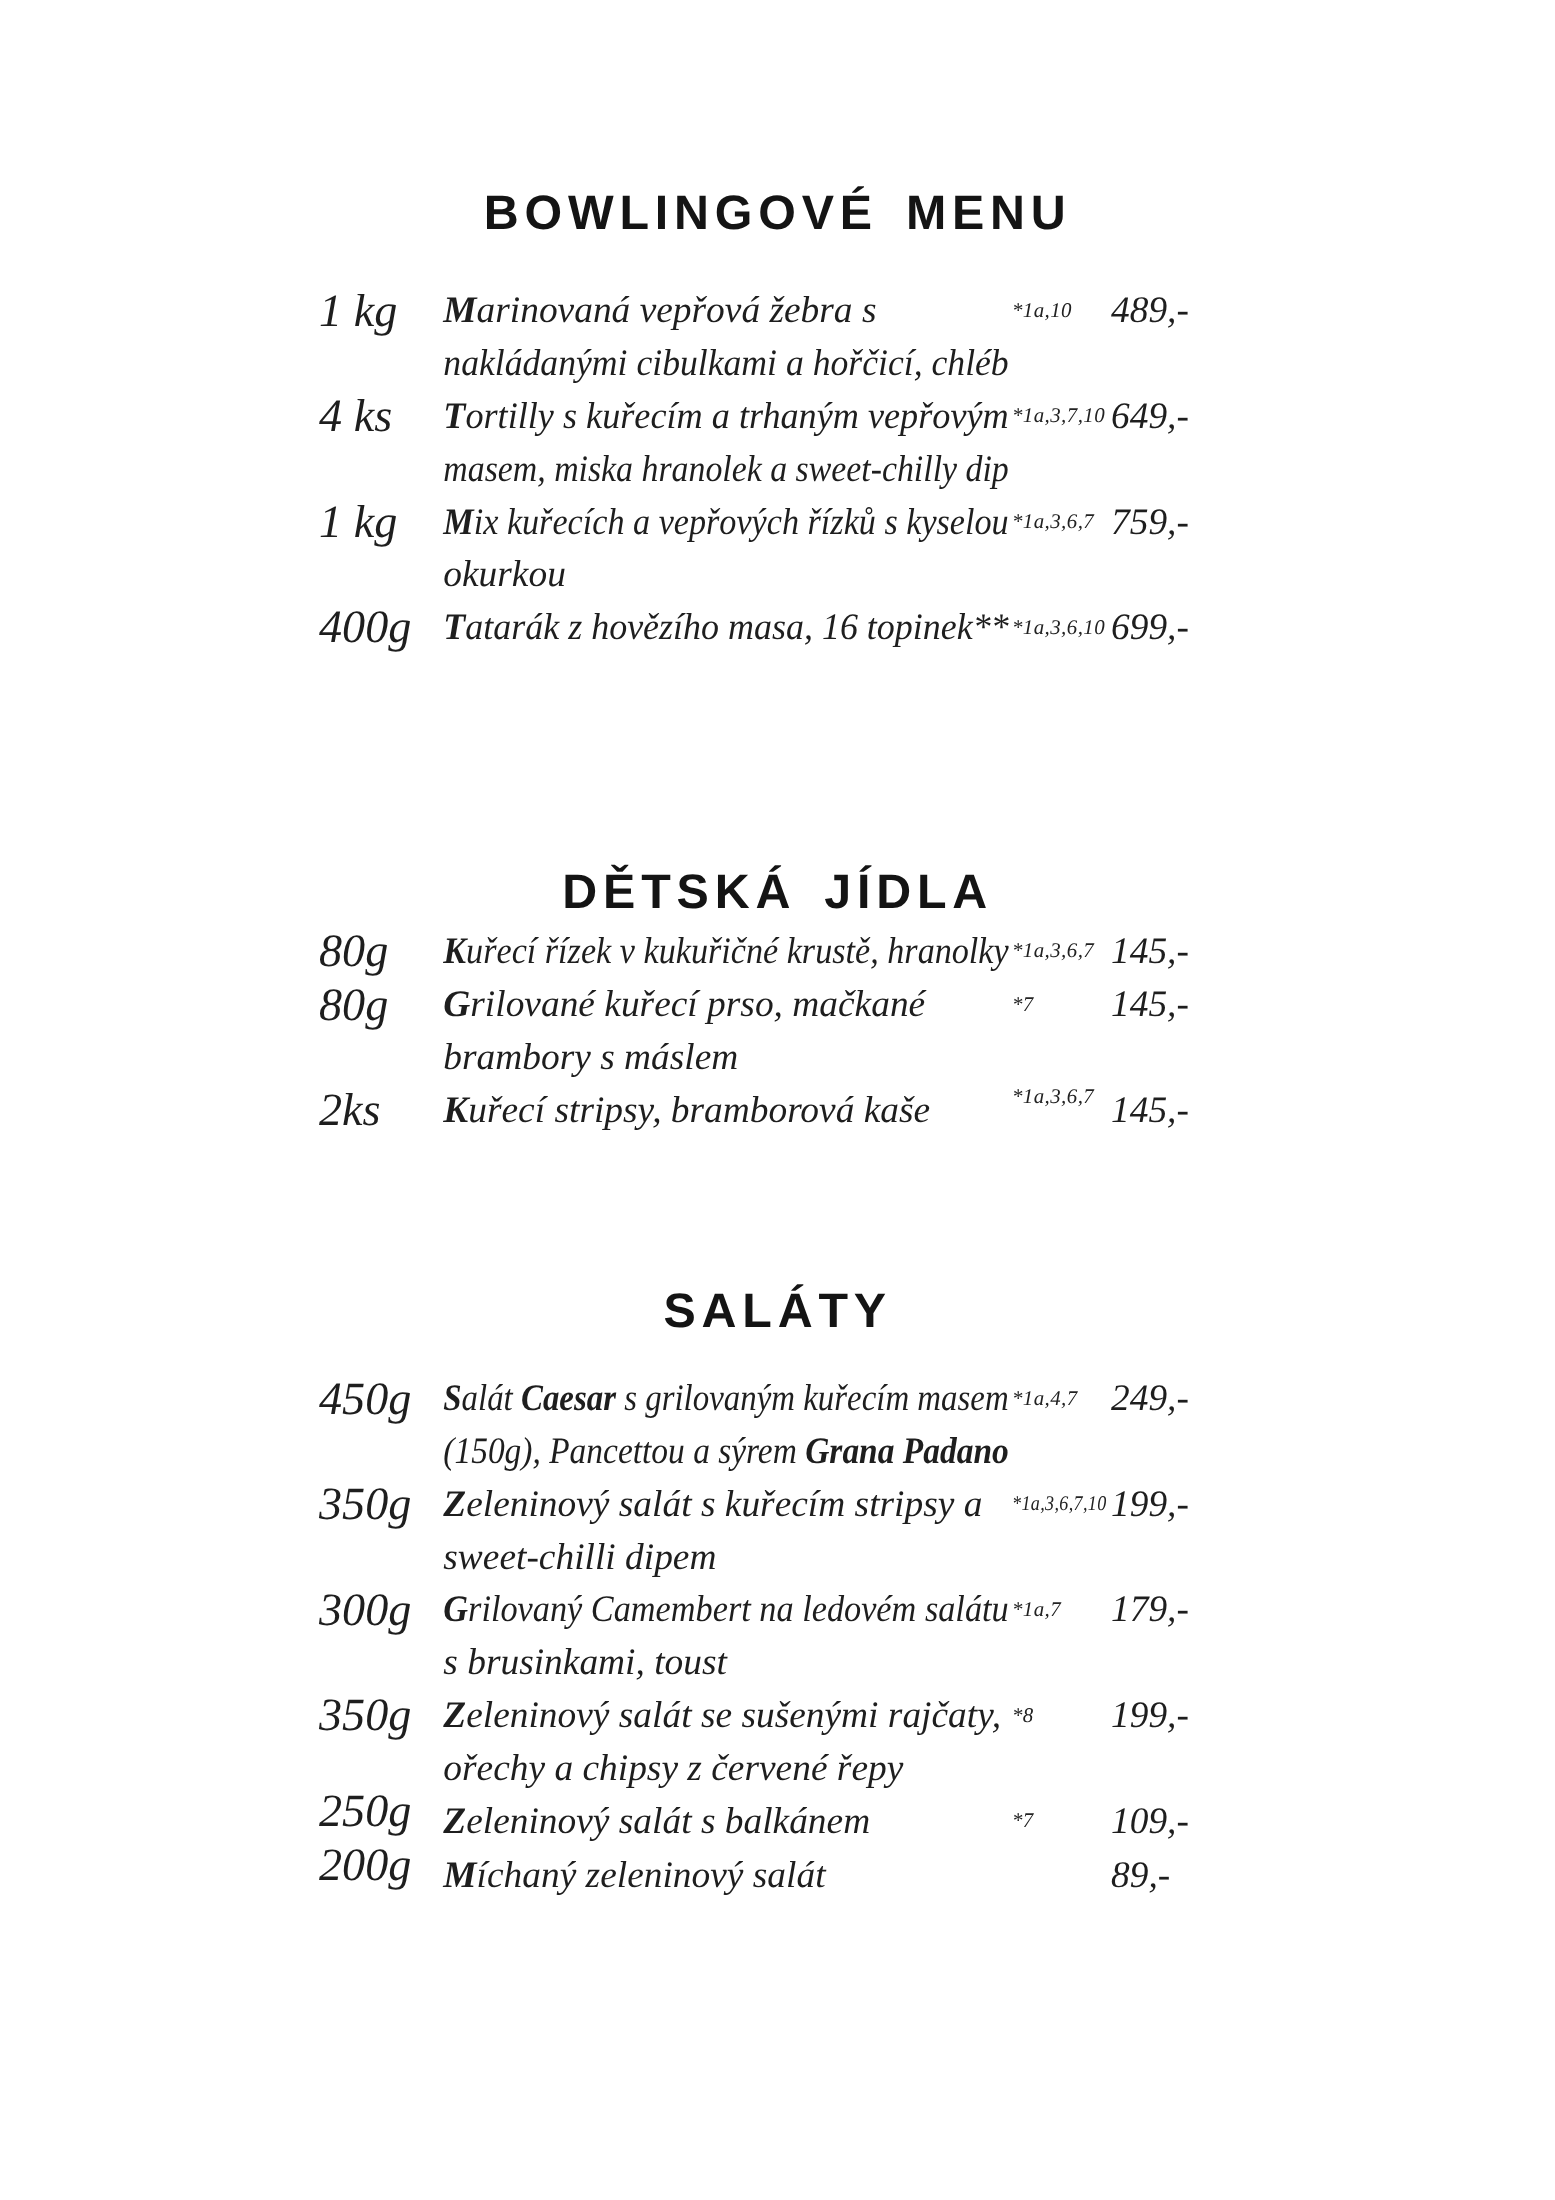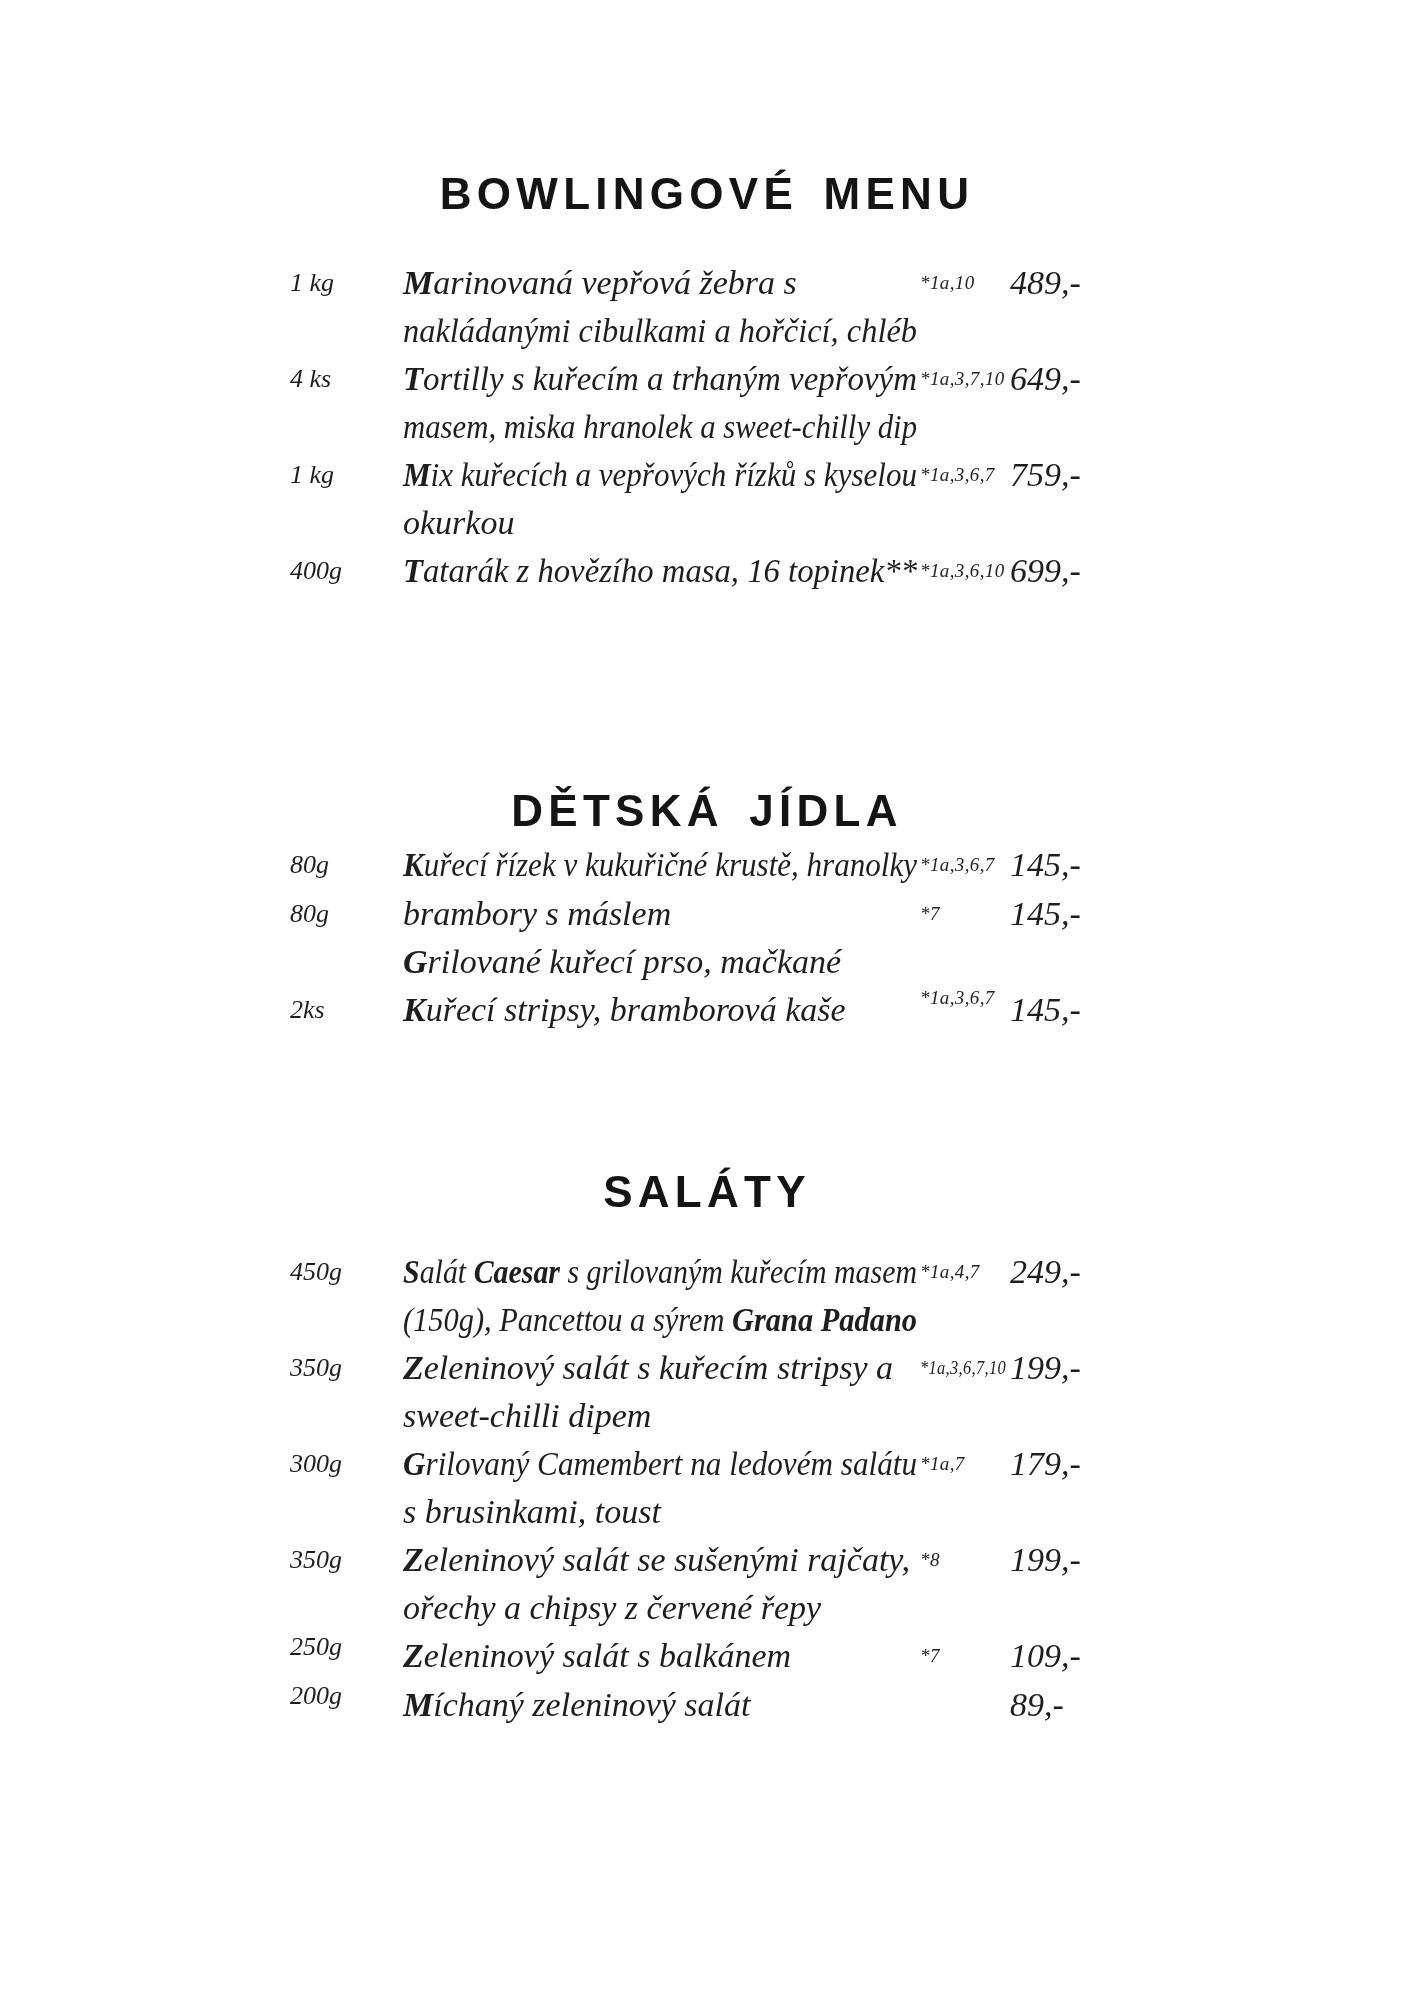--- a/index.html
+++ b/index.html
@@ -33,21 +33,21 @@
     left:290px;
     width:805px;
   }
   .row{
     display:grid;
     grid-template-columns:113px 517px 90px 85px;
     align-items:start;
   }
   .qty{
     font-style:italic;
-    font-size:26px;
+    font-size:42px;
     line-height:48px;
     white-space:nowrap;
   }
   .desc{min-width:0;}
   .dline{
     height:48px;
     line-height:48px;
     white-space:nowrap;
   }
   .dline-inner{
@@ -141,22 +141,22 @@
           <div class="qty">80g</div>
           <div class="desc">
             <div class="dline"><span class="dline-inner" style="transform: scaleX(0.913397);"><span class="seg-bold">K</span><span class="seg">uřecí řízek v kukuřičné krustě, hranolky</span></span></div>
           </div>
           <div class="allerg"><span class="allerg-inner">*1a,3,6,7</span></div>
           <div class="price">145,-</div>
         </div>
         <div class="row">
           <div class="qty">80g</div>
           <div class="desc">
+            <div class="dline"><span class="dline-inner"><span class="seg-bold">G</span><span class="seg">rilované kuřecí prso, mačkané</span></span></div>
             <div class="dline"><span class="dline-inner"><span class="seg">brambory s máslem</span></span></div>
-            <div class="dline"><span class="dline-inner"><span class="seg-bold">G</span><span class="seg">rilované kuřecí prso, mačkané</span></span></div>
           </div>
           <div class="allerg"><span class="allerg-inner">*7</span></div>
           <div class="price">145,-</div>
         </div>
         <div class="row">
           <div class="qty">2ks</div>
           <div class="desc">
             <div class="dline"><span class="dline-inner"><span class="seg-bold">K</span><span class="seg">uřecí stripsy, bramborová kaše</span></span></div>
           </div>
           <div class="allerg"><span class="allerg-inner">*1a,3,6,7</span></div>

